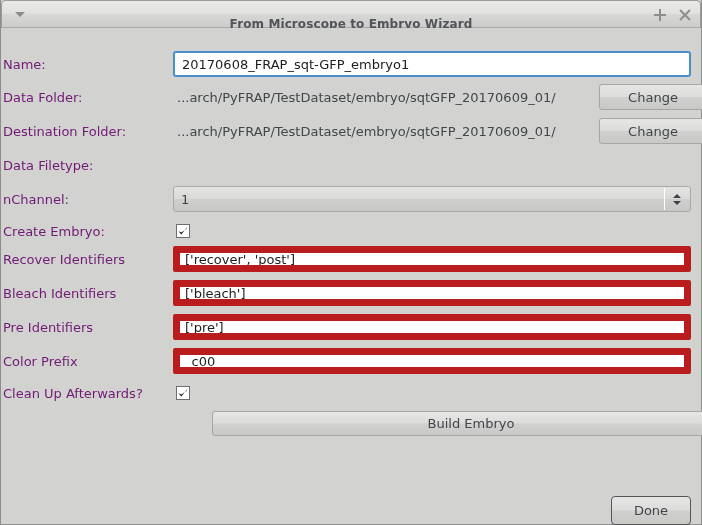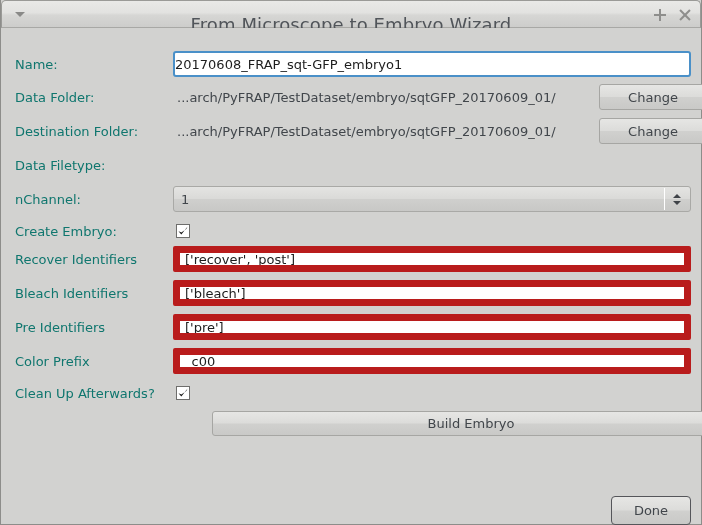--- a/index.html
+++ b/index.html
@@ -39,22 +39,22 @@
     border: 1px solid #9a9a97;
     border-bottom: 1px solid #a8a8a5;
     border-radius: 5px 5px 0 0;
     display: flex;
     align-items: center;
   }
   .titlebar-title {
     position: absolute;
     left: 0; right: 0;
     text-align: center;
-    font-size: 18px;
-    font-weight: normal;
+    font-size: 12px;
+    font-weight: bold;
     color: #51555a;
     letter-spacing: 0.1px;
     user-select: none;
     margin-top: 20px;
   }
   .win-menu-btn {
     position: absolute;
     left: 9px;
     top: 50%;
     transform: translateY(-50%);
@@ -115,23 +115,23 @@
   .row {
     position: absolute;
     left: 0;
     width: 702px;
     height: 30px;
     display: flex;
     align-items: center;
   }
   .label {
     position: absolute;
-    left: 14px;
-    font-size: 13px;
-    color: #0f766e;
+    left: 2px;
+    font-size: 13px;
+    color: #701a75;
     white-space: nowrap;
     user-select: none;
   }
 
   
   .tinput {
     position: absolute;
     left: 172px;
     width: 518px;
     height: 26px;
@@ -142,21 +142,21 @@
     font-family: "DejaVu Sans", "Liberation Sans", sans-serif;
     font-size: 13px;
     color: #1d1d1d;
     padding: 0 5px;
     line-height: 24px;
     outline: none;
   }
   .tinput.focused {
     border: 2px solid #4a90c8;
     border-radius: 3px;
-    padding: 0 0;
+    padding: 0 7px;
     line-height: 22px;
   }
 
   
   .pathtext {
     position: absolute;
     left: 176px;
     font-size: 13px;
     color: #41464b;
     white-space: nowrap;

